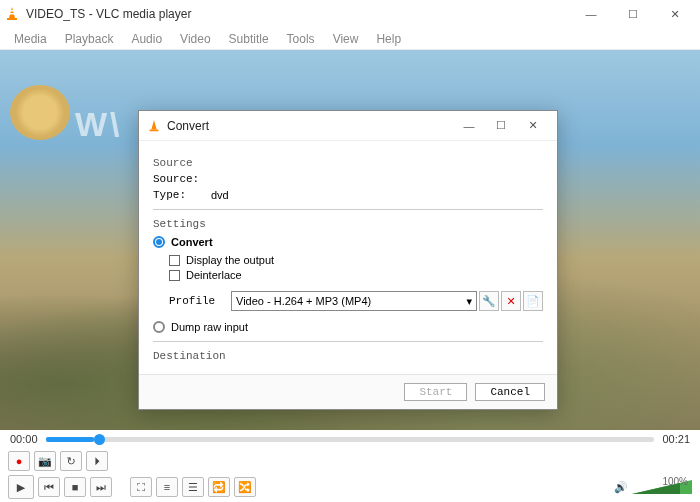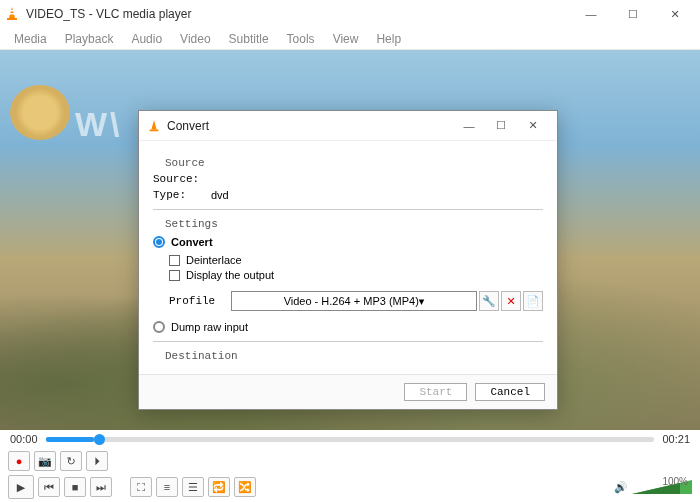--- a/index.html
+++ b/index.html
@@ -26,34 +26,34 @@
 .cbtn.big{width:26px;height:24px}
 .spacer{flex:1}
 .vol-wrap{display:flex;align-items:center;gap:4px}
 .vol-tri{width:60px;height:18px;position:relative}
 .vol-tri svg{width:100%;height:100%}
 .vol-label{font-size:10px;color:#666;position:absolute;top:-2px;right:4px}
 .dialog{position:absolute;top:60px;left:138px;width:420px;background:#fff;border:1px solid #888;box-shadow:0 4px 20px rgba(0,0,0,0.25)}
 .dlg-title{height:30px;display:flex;align-items:center;padding:0 8px;border-bottom:1px solid #eee}
 .dlg-title-text{flex:1;font-size:12px;color:#222}
 .dlg-body{padding:10px 14px 8px;font-family:"Courier New",monospace}
-.sect-label{color:#555;margin:6px 12px 4px;font-family:"Courier New",monospace}
+.sect-label{color:#555;margin:6px 0 4px;font-family:"Courier New",monospace}
 .row{display:flex;align-items:center;gap:6px;margin:4px 0}
 .row label{min-width:52px;font-family:"Courier New",monospace}
 .txt-input{flex:1;border:1px solid #999;padding:2px 4px;height:18px;font-family:"Courier New",monospace;background:#fff}
 .hr{border:none;border-top:1px solid #ccc;margin:8px 0}
 .radio-row{display:flex;align-items:center;gap:6px;margin:6px 0}
 .radio-dot{width:12px;height:12px;border:2px solid #1e88e5;border-radius:50%;display:flex;align-items:center;justify-content:center}
 .radio-dot.on::after{content:"";width:6px;height:6px;background:#1e88e5;border-radius:50%}
 .radio-dot.off{border-color:#888}
 .chk-row{display:flex;align-items:center;gap:6px;margin:3px 0 3px 16px}
 .chk{width:11px;height:11px;border:1px solid #666;background:#fff}
 .profile-row{display:flex;align-items:center;gap:2px;margin:10px 0 10px 16px}
 .profile-label{min-width:60px;font-family:"Courier New",monospace}
-.select{flex:1;border:1px solid #888;height:20px;display:flex;align-items:center;padding:0 4px;justify-content:center;font-family:"Courier New",monospace;background:#fff}
+.select{flex:1;border:1px solid #888;height:20px;display:flex;align-items:center;padding:0 4px;justify-content:space-between;font-family:"Courier New",monospace;background:#fff}
 .icon-btn{width:20px;height:20px;border:1px solid #bbb;display:flex;align-items:center;justify-content:center;background:#fafafa}
 .icon-btn.red{color:#d00}
 .dest-row{display:flex;align-items:center;gap:6px;margin:6px 0}
 .dest-label{font-family:"Courier New",monospace}
 .browse-btn{border:1px solid #3b7dd8;padding:2px 10px;background:#fff;color:#222;font-family:"Courier New",monospace}
 .dlg-foot{display:flex;justify-content:flex-end;gap:8px;padding:8px 12px;border-top:1px solid #e5e5e5;background:#fafafa}
 .dlg-btn{border:1px solid #aaa;padding:2px 14px;background:#fff;font-family:"Courier New",monospace}
 .dlg-btn.disabled{color:#aaa}
 </style>
 </head>
@@ -111,25 +111,25 @@
         <span>dvd</span>
       </div>
       <hr class="hr">
       <div class="sect-label">Settings</div>
       <div class="radio-row">
         <div class="radio-dot on"></div>
         <span style="font-weight:bold">Convert</span>
       </div>
       <div class="chk-row">
         <div class="chk"></div>
-        <span>Deinterlace</span>
+        <span>Display the output</span>
       </div>
       <div class="chk-row">
         <div class="chk"></div>
-        <span>Display the output</span>
+        <span>Deinterlace</span>
       </div>
       <div class="profile-row">
         <div class="profile-label">Profile</div>
         <div class="select">
           <span>Video - H.264 + MP3 (MP4)</span>
           <span>▾</span>
         </div>
         <div class="icon-btn">
             <span>🔧</span>
           </div>

